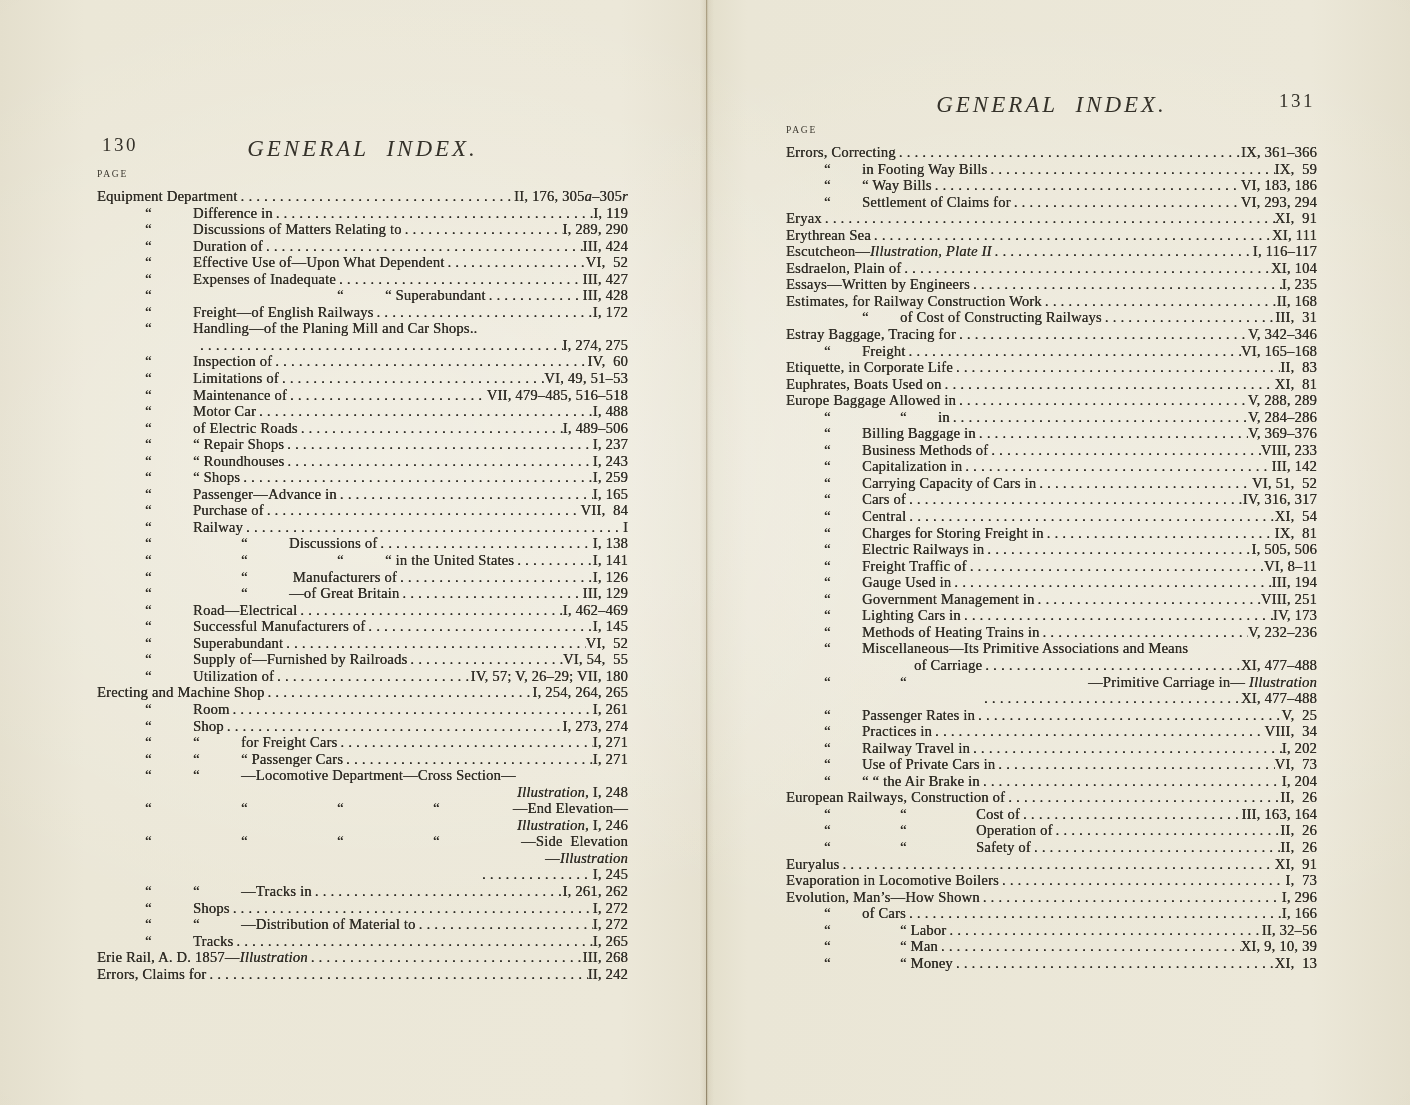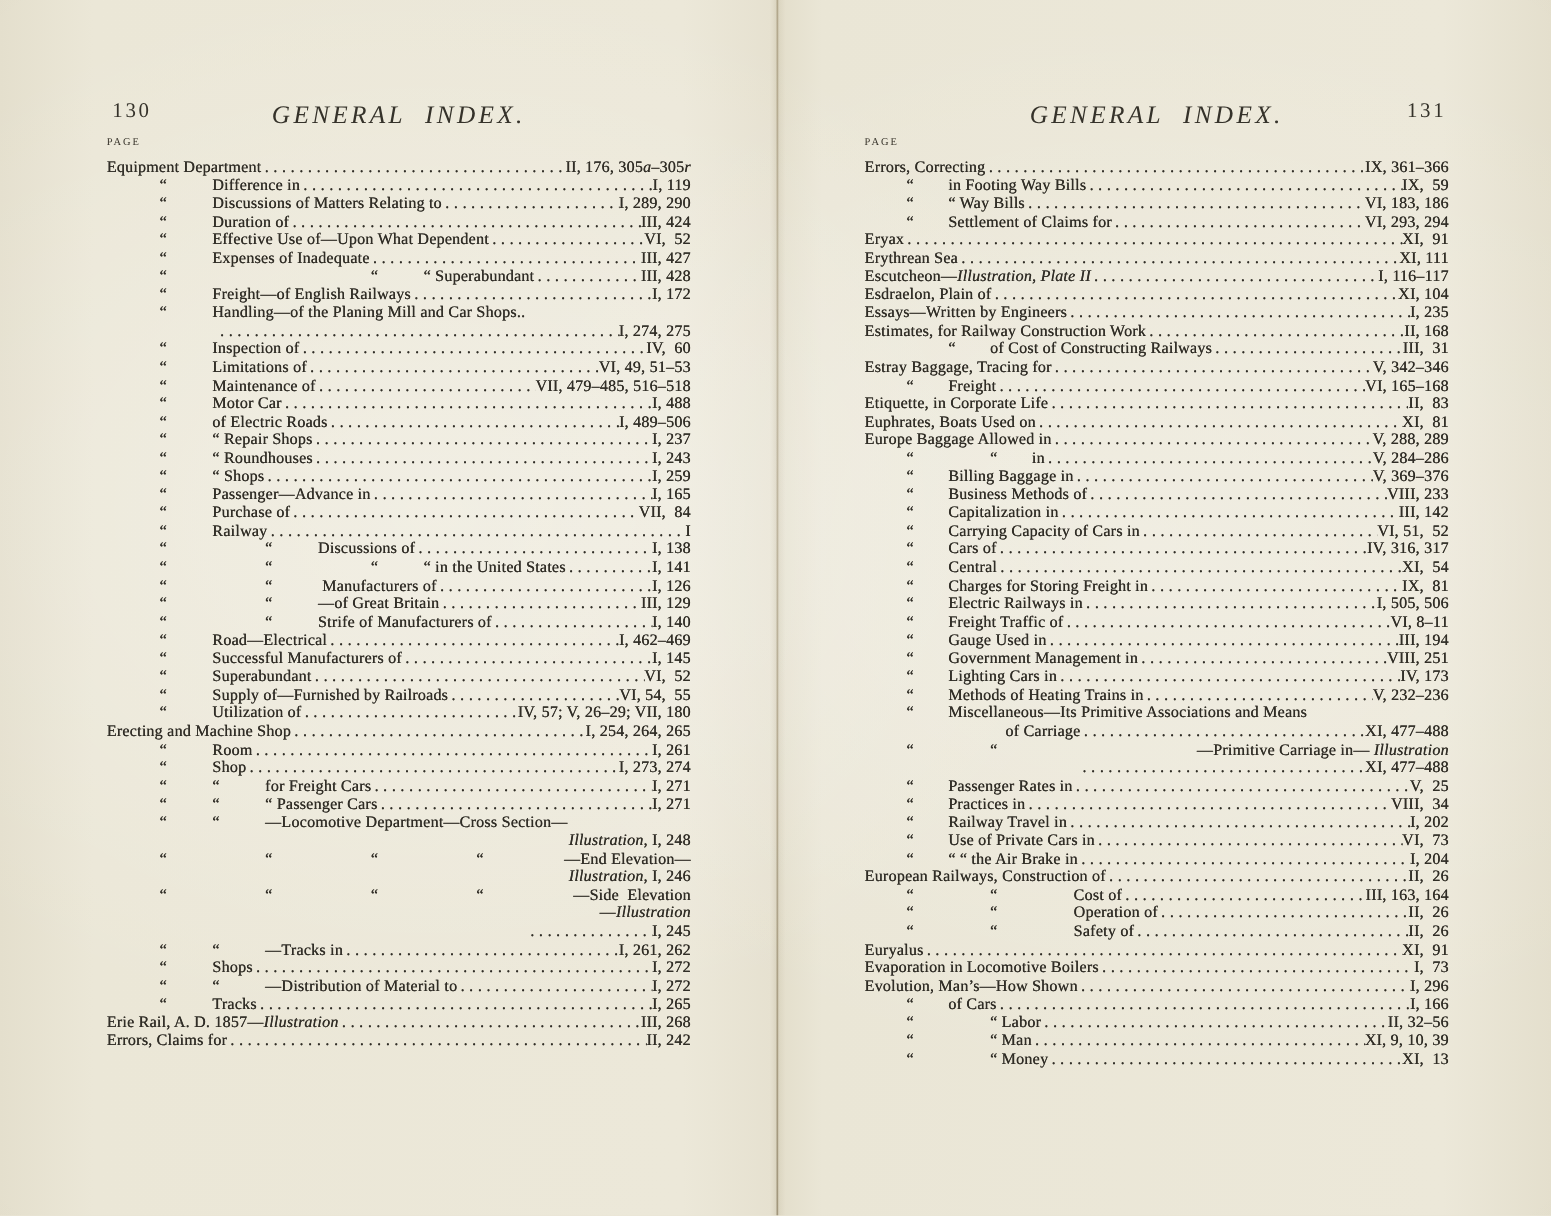--- a/index.html
+++ b/index.html
@@ -18,21 +18,21 @@
   
   .gutter{
     position:absolute;left:700px;top:0;width:14px;height:1105px;
     background:linear-gradient(90deg, rgba(140,123,88,0) 0%, rgba(140,123,88,0.10) 40%, rgba(120,103,68,0.28) 50%, rgba(140,123,88,0.08) 62%, rgba(140,123,88,0) 100%);
   }
   .gutter-line{
     position:absolute;left:706px;top:0;width:1px;height:1105px;
     background:linear-gradient(180deg, rgba(130,112,76,0.45) 0%, rgba(130,112,76,0.20) 30%, rgba(130,112,76,0.40) 60%, rgba(100,84,52,0.55) 100%);
   }
   .page{position:absolute;top:88px;width:531px;}
-  .page-left{left:97px;}
+  .page-left{left:97px;margin-top:44px;}
   .page-right{left:786px;}
 
   .page-head{position:relative;height:36px;}
   .pagenum{
     position:absolute;top:2px;font-size:19px;letter-spacing:2.5px;color:#35322a;
   }
   .page-left .pagenum{left:5px;}
   .page-right .pagenum{right:2px;}
   .running-title{
     position:absolute;left:0;right:0;top:4px;text-align:center;
@@ -191,25 +191,20 @@
         <span class="lead"><span>	“		“	 Manufacturers of</span></span>
         <span class="fill dots"></span>
         <span class="ref"><span>I, 126</span></span>
       </div>
       <div class="entry">
         <span class="lead"><span>	“		“	—of Great Britain</span></span>
         <span class="fill dots"></span>
         <span class="ref"><span>III, 129</span></span>
       </div>
       <div class="entry">
-        <span class="lead"><span>	“		“	Strife of Manufacturers of</span></span>
-        <span class="fill dots"></span>
-        <span class="ref"><span>I, 140</span></span>
-      </div>
-      <div class="entry">
         <span class="lead"><span>	“	Road—Electrical</span></span>
         <span class="fill dots"></span>
         <span class="ref"><span>I, 462–469</span></span>
       </div>
       <div class="entry">
         <span class="lead"><span>	“	Successful Manufacturers of</span></span>
         <span class="fill dots"></span>
         <span class="ref"><span>I, 145</span></span>
       </div>
       <div class="entry">

